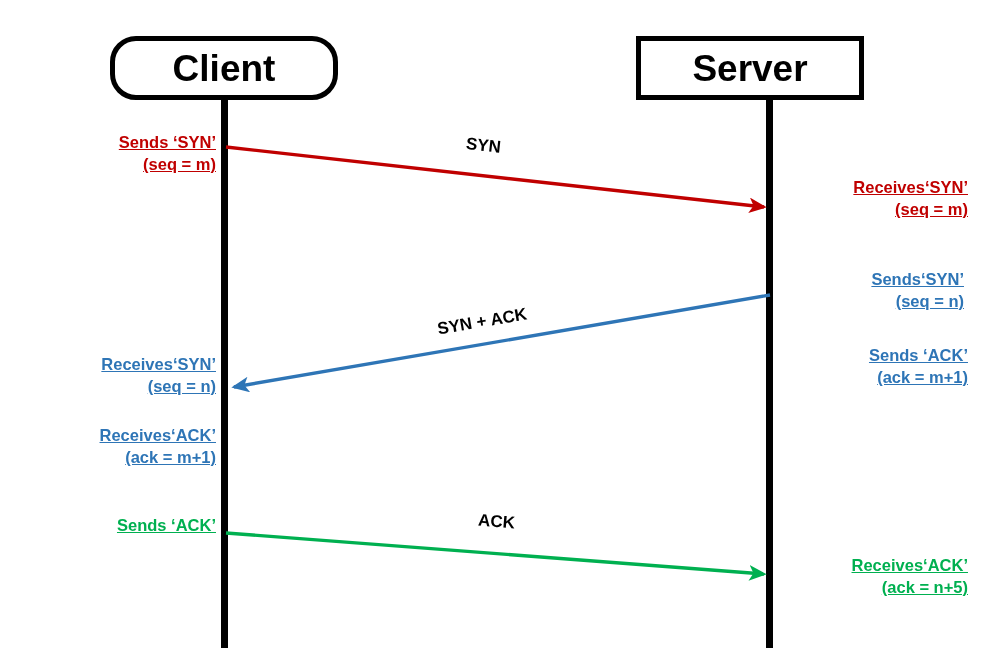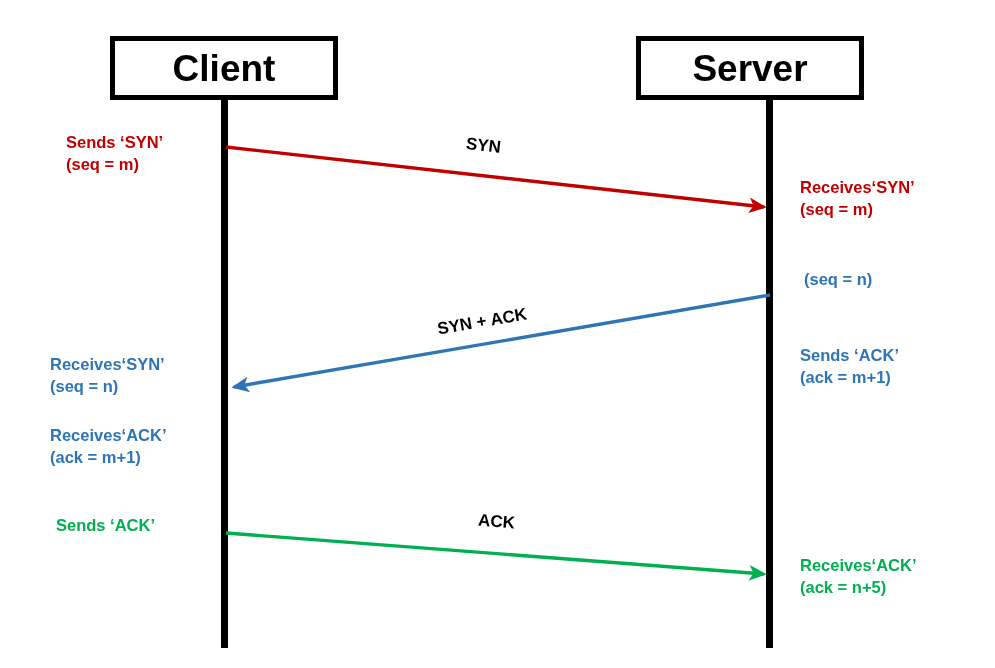--- a/index.html
+++ b/index.html
@@ -28,21 +28,21 @@
     align-items: center;
     justify-content: center;
   }
   .node-box-label {
     font-size: 37px;
     font-weight: bold;
     color: #000000;
     letter-spacing: 0px;
     line-height: 1;
   }
-  #client-box { left: 110px; top: 36px; width: 228px; height: 64px; }
+  #client-box { left: 110px; top: 36px; width: 228px; height: 64px; border-radius: 26px; }
   #server-box { left: 636px; top: 36px; width: 228px; height: 64px; }
 
   
   .lifeline {
     position: absolute;
     width: 7px;
     background: #000000;
   }
   #client-lifeline { left: 221px; top: 98px; height: 550px; }
   #server-lifeline { left: 766px; top: 98px; height: 550px; }
@@ -56,22 +56,23 @@
     height: 668px;
     pointer-events: none;
   }
 
   
   .annotation {
     position: absolute;
     font-size: 16.5px;
     font-weight: bold;
     line-height: 1.35;
-    text-align: left;
+    text-align: right;
     white-space: nowrap;
+    text-decoration: underline;
   }
   .annotation .ln { display: block; }
 
   
   .msg-label {
     position: absolute;
     font-size: 17px;
     font-weight: bold;
     color: #000000;
     white-space: nowrap;
@@ -137,20 +138,21 @@
   <div class="annotation" style="left:56px; top:514px; width:160px; color:#00B050;">
     <span class="ln">Sends ‘ACK’</span>
   </div>
 
   <div class="annotation" style="left:800px; top:176px; width:168px; color:#C00000;">
     <span class="ln">Receives‘SYN’</span>
     <span class="ln">(seq = m)</span>
   </div>
 
   <div class="annotation" style="left:804px; top:268px; width:160px; color:#2E75B6;">
+    <span class="ln">Sends‘SYN’</span>
     <span class="ln">(seq = n)</span>
   </div>
 
   <div class="annotation" style="left:800px; top:344px; width:168px; color:#2E75B6;">
     <span class="ln">Sends ‘ACK’</span>
     <span class="ln">(ack = m+1)</span>
   </div>
 
   <div class="annotation" style="left:800px; top:554px; width:168px; color:#00B050;">
     <span class="ln">Receives‘ACK’</span>

